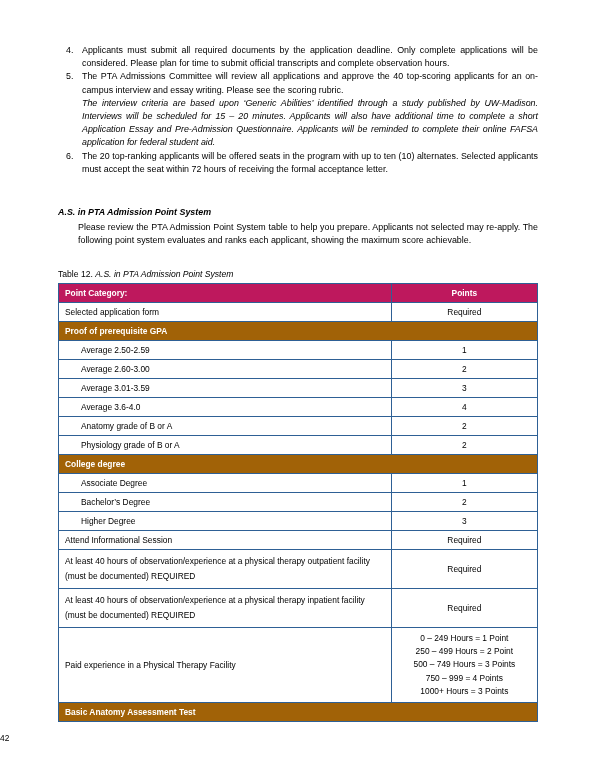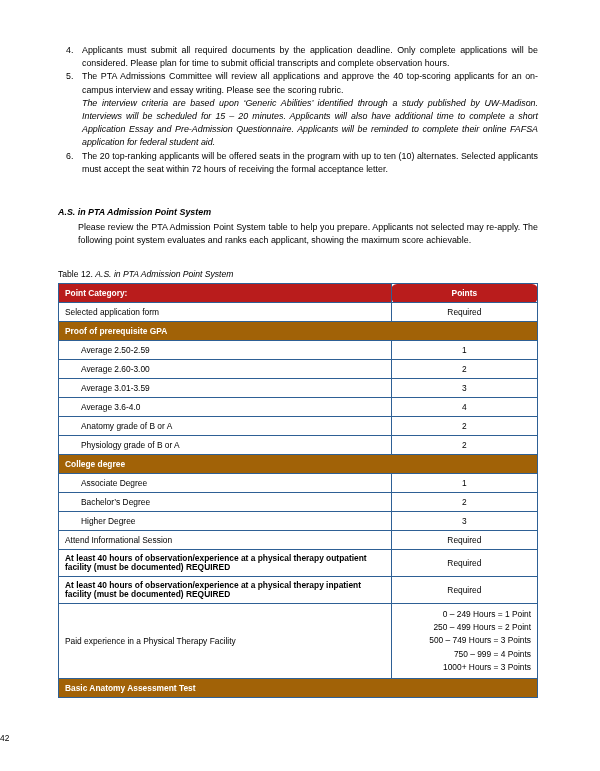--- a/index.html
+++ b/index.html
@@ -99,48 +99,45 @@
     padding: 0;
     vertical-align: middle;
   }
   .cell-pad {
     padding: 4px 6px;
   }
   .col-cat { width: 332px; }
   .col-pts { width: 146px; }
 
   tr.header-row td {
-    background: #b91c1c;
+    background: #be185d;
     color: #ffffff;
     font-weight: bold;
   }
   tr.section-row td {
     background: #a16207;
     color: #ffffff;
     font-weight: bold;
   }
   td.pts {
     text-align: center;
-    border-radius: 6px;
   }
   td.indent .cell-pad {
     padding-left: 22px;
   }
   td.multiline .cell-pad {
-    line-height: 9px;
-    font-weight: bold;
+    line-height: 15px;
   }
   .tier-list {
     text-align: center;
     line-height: 13.2px;
     padding: 4px 6px;
   }
   .tier-list div {
     white-space: nowrap;
-    text-align: right;
   }
 
   
   .page-number {
     position: absolute;
     left: 0;
     top: 733px;
     width: 538px;
     text-align: left;
     font-size: 8.4px;

